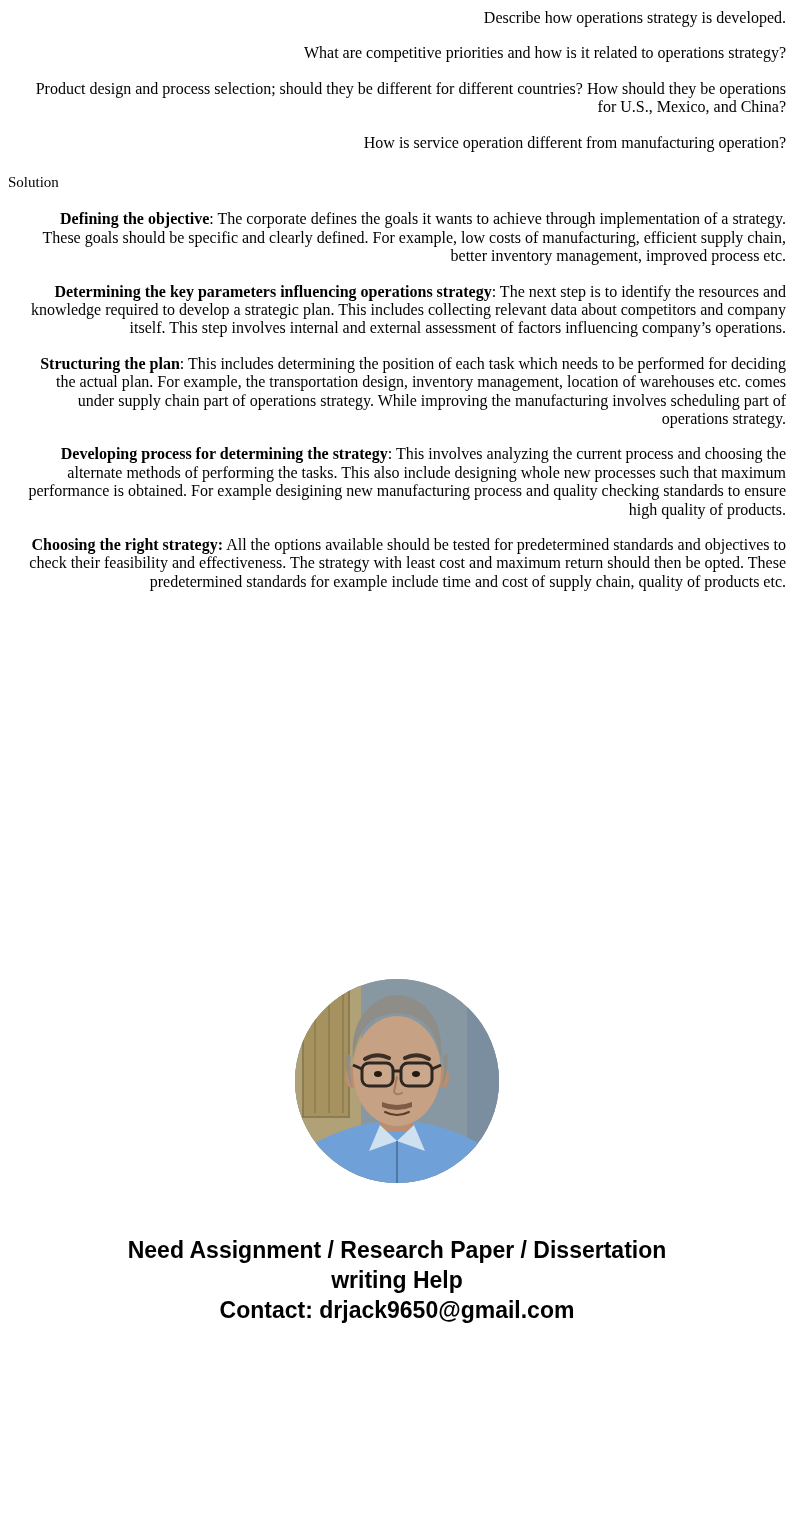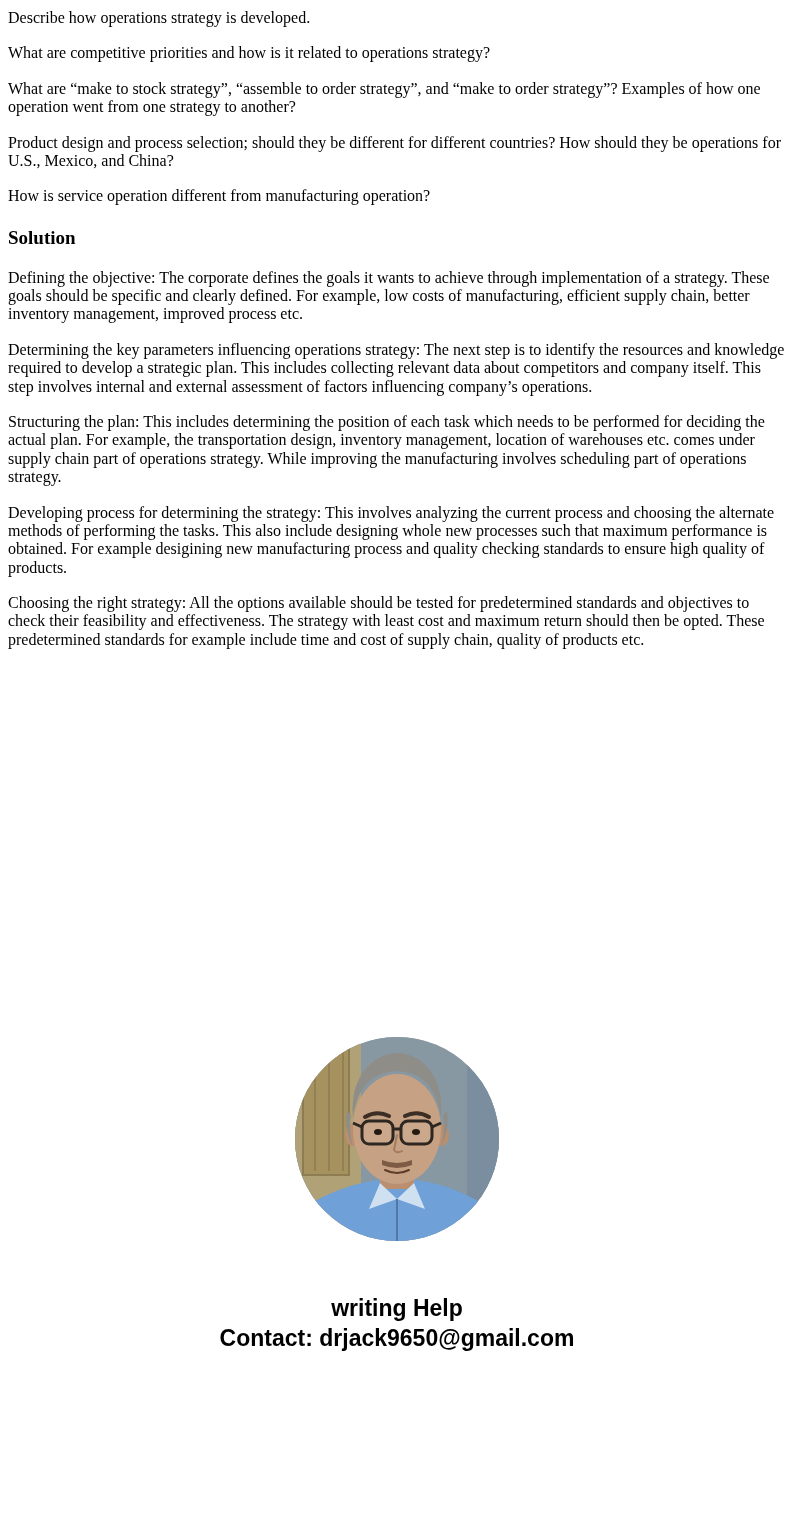--- a/index.html
+++ b/index.html
@@ -5,28 +5,28 @@
   html, body { margin: 0; padding: 0; background: #ffffff; }
   body {
     width: 794px;
     min-height: 1523px;
     font-family: "Liberation Serif", serif;
     font-size: 16px;
     color: #000000;
     box-sizing: border-box;
     padding: 9px 8px 0 8px;
   }
-  .doc p { margin: 0 0 17px 0; line-height: 1.15; }
+  .doc p { margin: 0 0 17px 12px; line-height: 1.15; text-align: right; }
   .doc h3 {
-    font-size: 19px;
-    font-weight: bold;
+    font-size: 15px;
+    font-weight: normal;
     margin: 22px 0 20px 0;
     line-height: 1.1;
   }
-  .step-title { font-weight: normal; }
+  .step-title { font-weight: bold; }
   .avatar-wrap {
     width: 204px;
     height: 204px;
     margin: 388px auto 0 auto;
     border-radius: 50%;
     overflow: hidden;
     background: #8798a2;
   }
   .footer {
     margin-top: 52px;
@@ -39,21 +39,20 @@
     padding-bottom: 28px;
   }
 </style>
 </head>
 <body>
 
 <div class="doc">
 
   <p>Describe how operations strategy is developed.</p>
   <p>What are competitive priorities and how is it related to operations strategy?</p>
-  <p>What are “make to stock strategy”, “assemble to order strategy”, and “make to order strategy”? Examples of how one operation went from one strategy to another?</p>
   <p>Product design and process selection; should they be different for different countries? How should they be operations for U.S., Mexico, and China?</p>
   <p>How is service operation different from manufacturing operation?</p>
 
   <h3>Solution</h3>
 
 
   <p><span class="step-title">Defining the objective</span><span>: The corporate defines the goals it wants to achieve through implementation of a strategy. These goals should be specific and clearly defined. For example, low costs of manufacturing, efficient supply chain, better inventory management, improved process etc.</span></p>
 
   <p><span class="step-title">Determining the key parameters influencing operations strategy</span><span>: The next step is to identify the resources and knowledge required to develop a strategic plan. This includes collecting relevant data about competitors and company itself. This step involves internal and external assessment of factors influencing company’s operations.</span></p>
 
@@ -111,15 +110,16 @@
 
     <path d="M102,98 L99,113 Q102,117 107,114" stroke="#a57c5e" stroke-width="2" fill="none" stroke-linecap="round"></path>
 
     <path d="M87,123 Q102,129 117,123 L117,128 Q102,134 87,128 Z" fill="#7d5b44"></path>
 
     <path d="M90,133 Q102,139 114,133" stroke="#5d3c2c" stroke-width="2" fill="none" stroke-linecap="round"></path>
   </svg>
 </div>
 
 <div class="footer">
+  <div>Need Assignment / Research Paper / Dissertation</div>
   <div>writing Help</div>
   <div>Contact: drjack9650@gmail.com</div>
 </div>
 
 </body></html>

